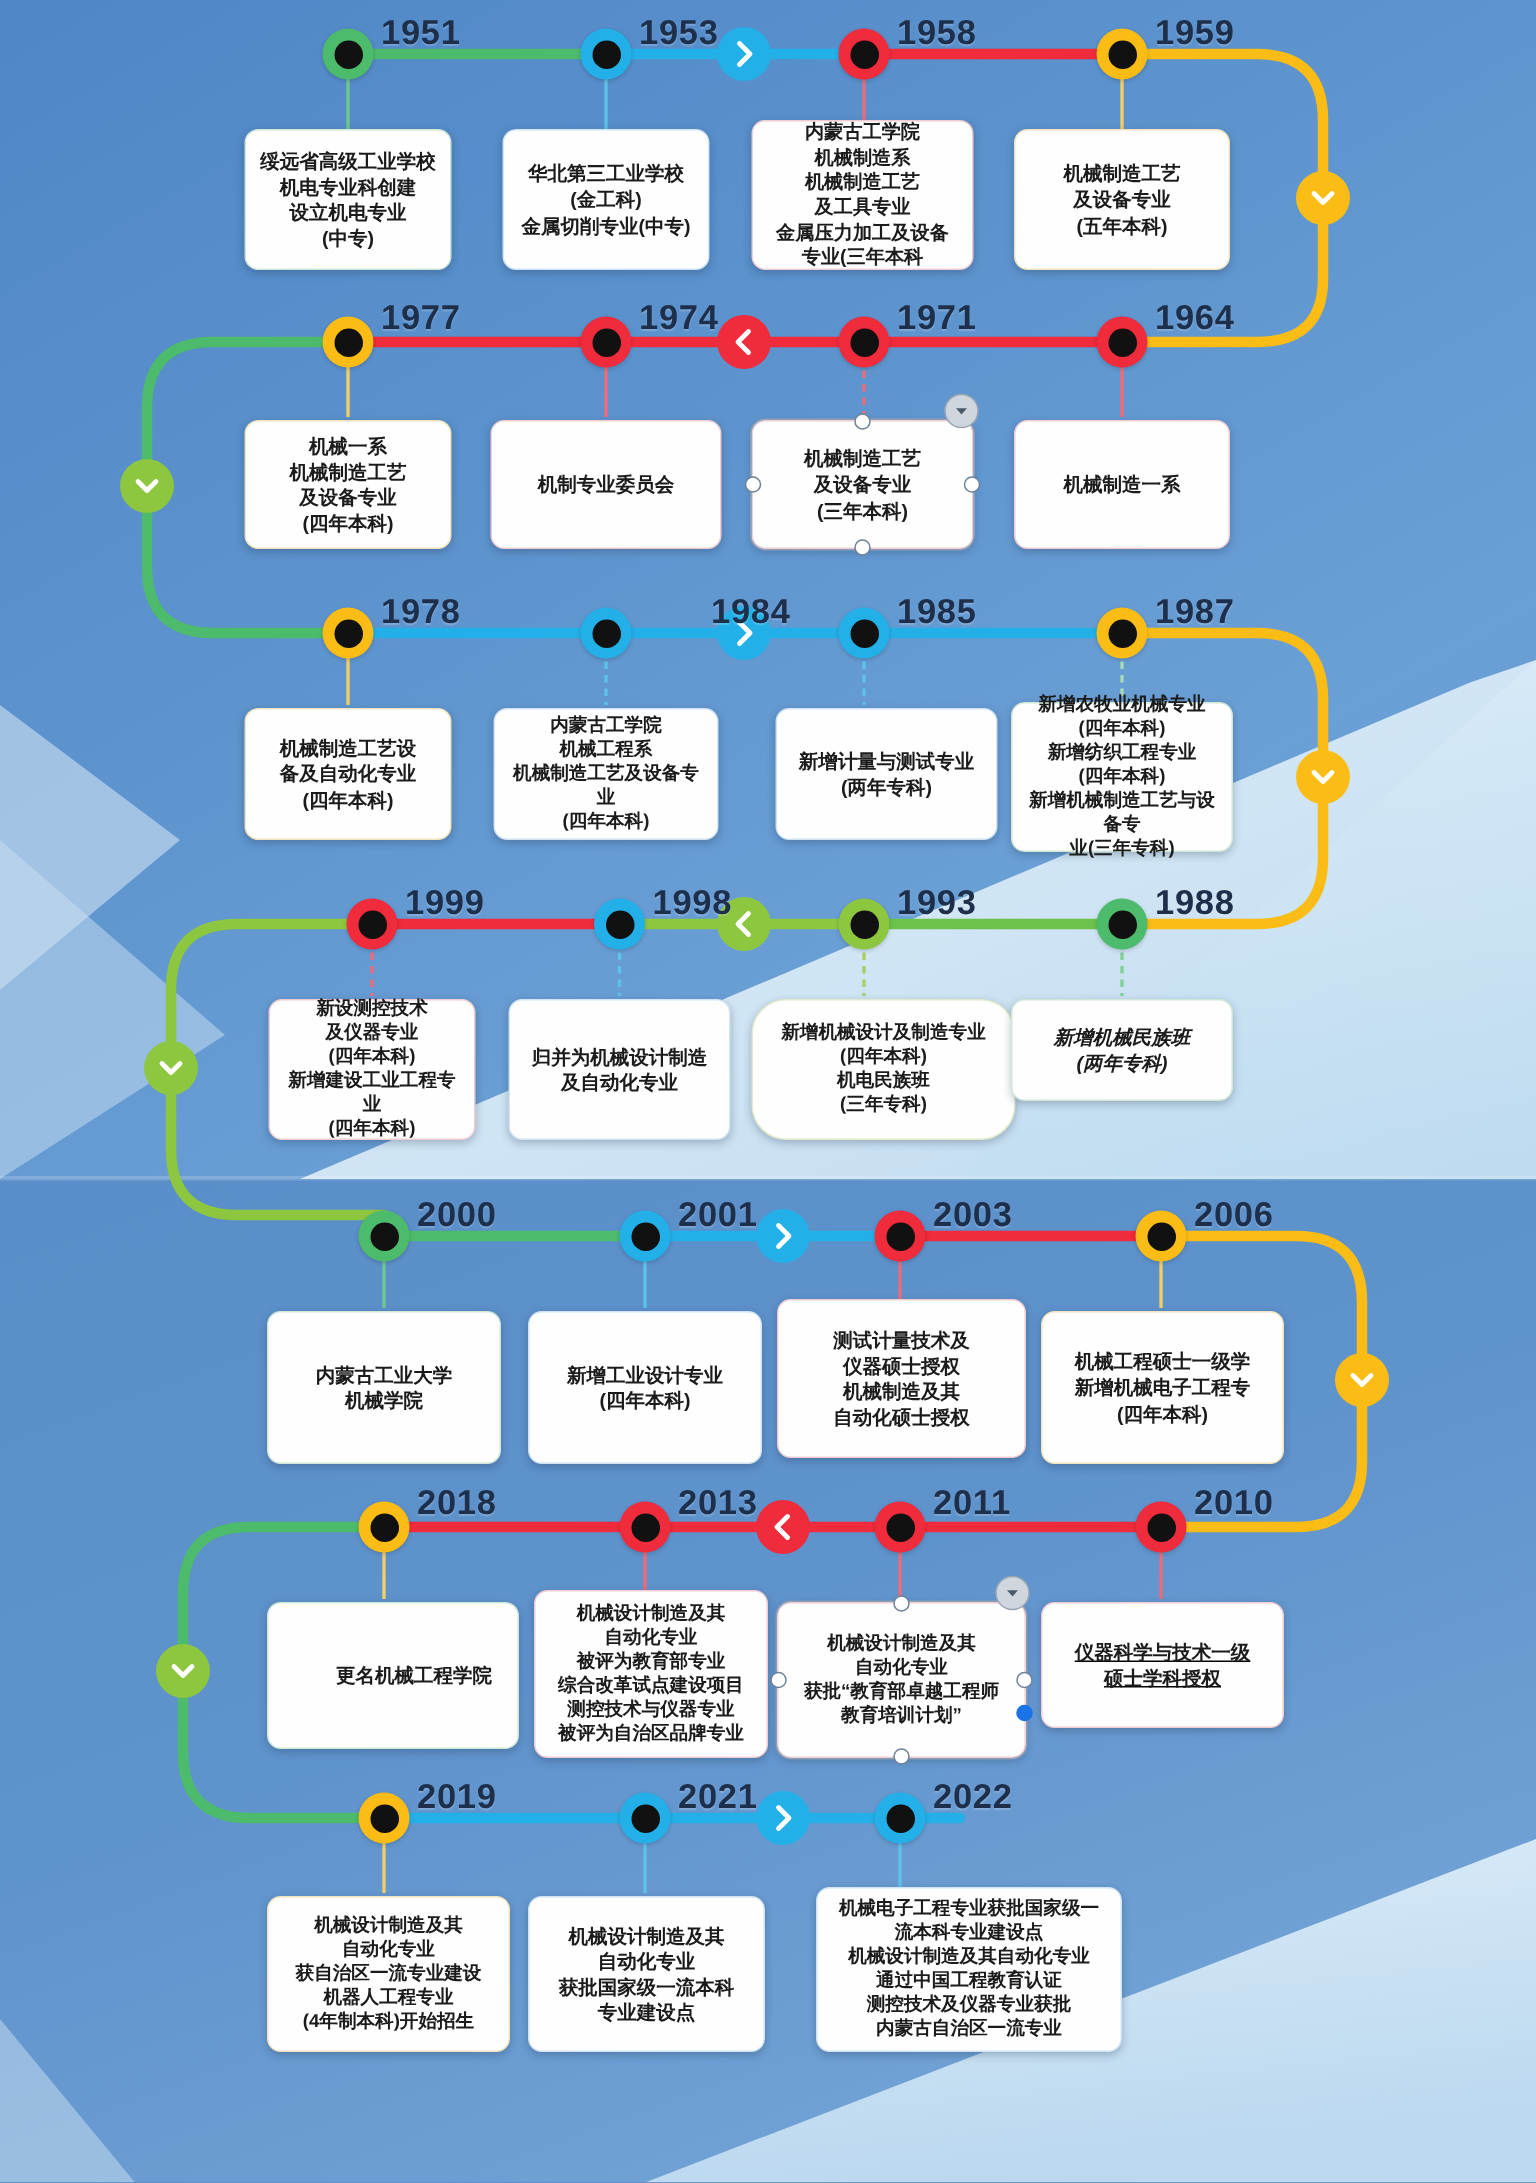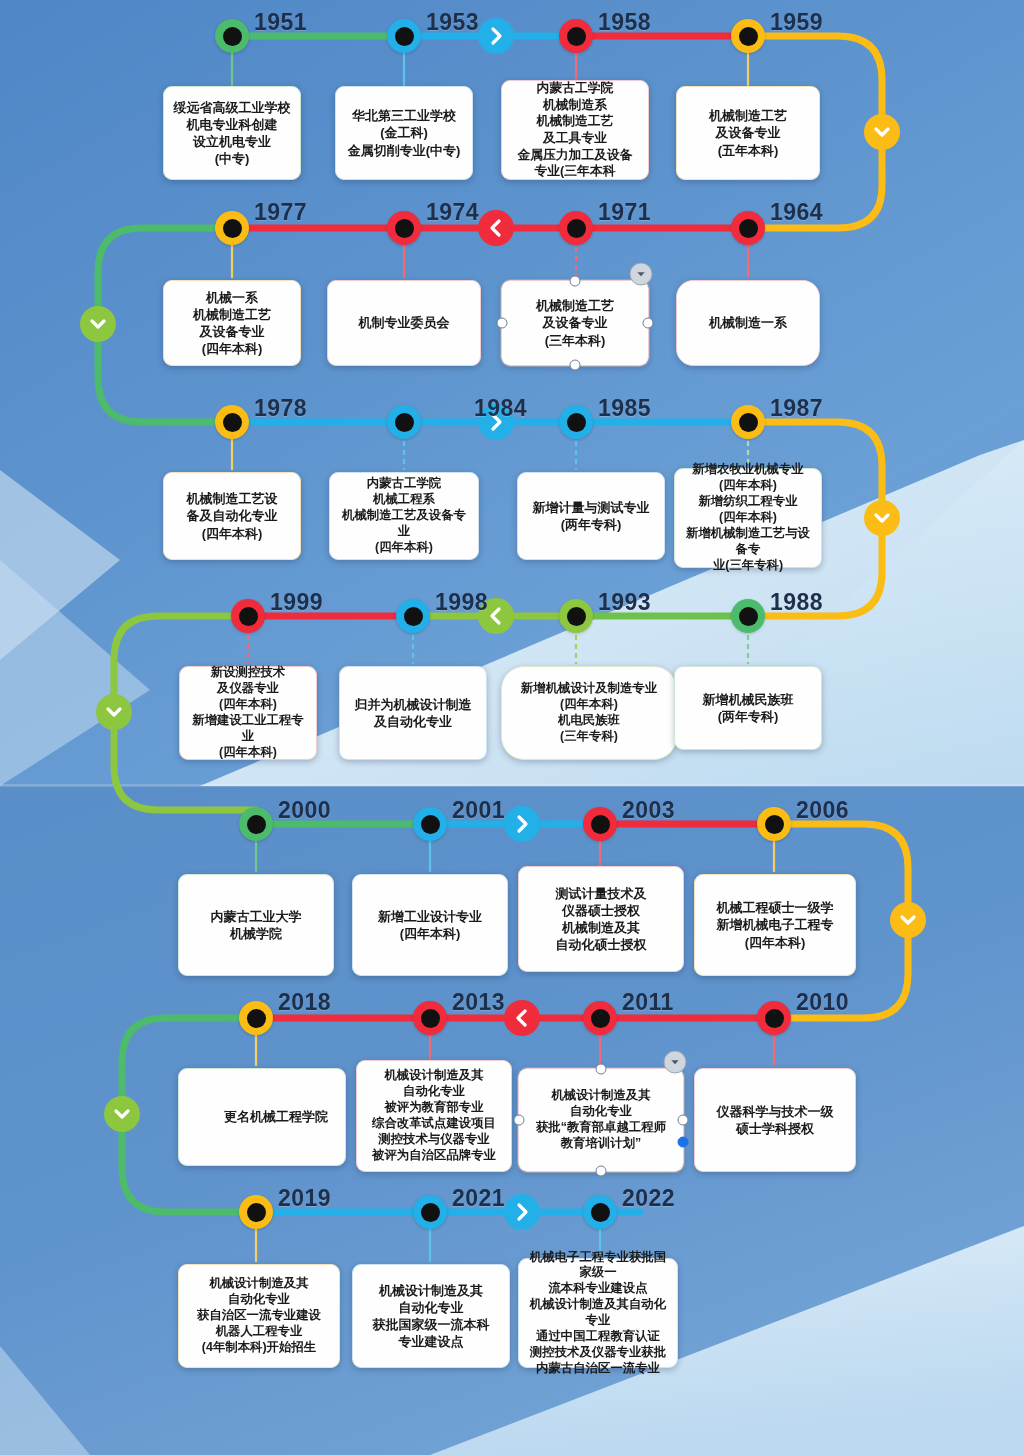--- a/index.html
+++ b/index.html
@@ -290,21 +290,21 @@
       <i class="handle" style="left:100%;top:50%;"></i>
       <i class="handle" style="left:50%;top:0;"></i>
       <i class="handle" style="left:50%;top:100%;"></i>
     </div>
     <div class="sel-menu" style="left:641px;top:274px;">
       <svg width="11" height="11" viewBox="0 0 12 12">
           <path d="M2 4 L6 8.5 L10 4" fill="#4b5a6b"></path>
         </svg>
     </div>
 
-    <div class="card b-red" style="left:676px;top:280px;width:144px;height:86px;border-radius:17px;">
+    <div class="card b-red" style="left:676px;top:280px;width:144px;height:86px;">
         <span class="txt">机械制造一系</span>
       </div>
   </div>
 
   <div class="chev" style="left:98px;top:324px;background:#8dc63f;">
     <svg width="20" height="20" viewBox="0 0 20 20">
         <path d="M4 7 L10 13 L16 7" fill="none" stroke="#fff" stroke-width="3.2" stroke-linecap="round" stroke-linejoin="round"></path>
       </svg>
   </div>
 
@@ -399,21 +399,21 @@
     <div class="card b-blue" style="left:339px;top:666px;width:148px;height:94px;">
         <span class="txt">归并为机械设计制造
 及自动化专业</span>
       </div>
     <div class="card b-lgreen small" style="left:501px;top:666px;width:176px;height:94px;border-radius:23px;">
         <span class="txt">新增机械设计及制造专业
 (四年本科)
 机电民族班
 (三年专科)</span>
       </div>
-    <div class="card b-green" style="left:674px;top:666px;width:148px;height:84px;">
+    <div class="card b-green" style="left:674px;top:666px;width:148px;height:68px;font-style:italic;">
         <span class="txt">新增机械民族班
 (两年专科)</span>
       </div>
   </div>
 
   <div class="chev" style="left:114px;top:712px;background:#8dc63f;">
     <svg width="20" height="20" viewBox="0 0 20 20">
         <path d="M4 7 L10 13 L16 7" fill="none" stroke="#fff" stroke-width="3.2" stroke-linecap="round" stroke-linejoin="round"></path>
       </svg>
   </div>
@@ -517,21 +517,21 @@
       <i class="handle" style="left:100%;top:50%;"></i>
       <i class="handle" style="left:50%;top:0;"></i>
       <i class="handle" style="left:50%;top:100%;"></i>
     </div>
     <div class="sel-menu" style="left:675px;top:1062px;">
       <svg width="11" height="11" viewBox="0 0 12 12">
           <path d="M2 4 L6 8.5 L10 4" fill="#4b5a6b"></path>
         </svg>
     </div>
 
-    <div class="card b-red" style="left:694px;top:1068px;width:162px;height:104px;">
+    <div class="card b-red" style="left:694px;top:1068px;width:162px;height:84px;text-decoration:underline;">
         <span class="txt">仪器科学与技术一级
 硕士学科授权</span>
       </div>
   </div>
 
   <div class="chev" style="left:122px;top:1114px;background:#8dc63f;">
     <svg width="20" height="20" viewBox="0 0 20 20">
         <path d="M4 7 L10 13 L16 7" fill="none" stroke="#fff" stroke-width="3.2" stroke-linecap="round" stroke-linejoin="round"></path>
       </svg>
   </div>
@@ -563,21 +563,21 @@
 获自治区一流专业建设
 机器人工程专业
 (4年制本科)开始招生</span>
       </div>
     <div class="card b-blue" style="left:352px;top:1264px;width:158px;height:104px;">
         <span class="txt">机械设计制造及其
 自动化专业
 获批国家级一流本科
 专业建设点</span>
       </div>
-    <div class="card b-blue small" style="left:518px;top:1258px;width:160px;height:110px;">
+    <div class="card b-blue small" style="left:544px;top:1258px;width:204px;height:110px;">
         <span class="txt">机械电子工程专业获批国家级一
 流本科专业建设点
 机械设计制造及其自动化专业
 通过中国工程教育认证
 测控技术及仪器专业获批
 内蒙古自治区一流专业</span>
       </div>
   </div>
 
 </div>

